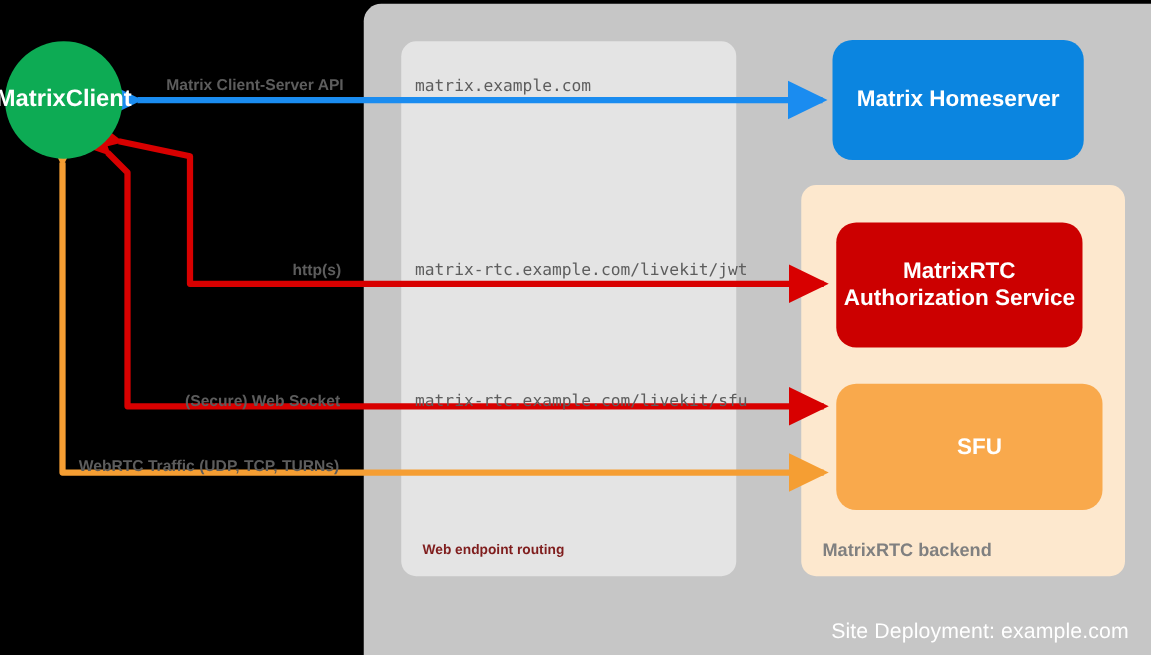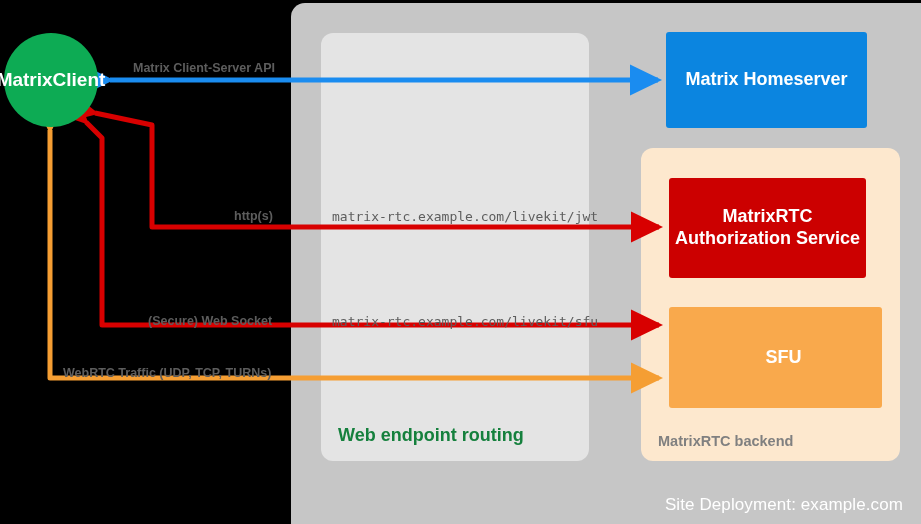--- a/index.html
+++ b/index.html
@@ -41,22 +41,22 @@
     top: 33px;
     width: 268px;
     height: 428px;
     background: #e4e4e4;
     border-radius: 12px;
   }
   .routing-label {
     position: absolute;
     left: 17px;
     bottom: 15px;
-    color: #15803d;
-    font-size: 18px;
+    color: #7f1d1d;
+    font-size: 11px;
     font-weight: bold;
     white-space: nowrap;
   }
   .backend-panel {
     position: absolute;
     left: 641px;
     top: 148px;
     width: 259px;
     height: 313px;
     background: #fde8ce;
@@ -92,21 +92,21 @@
     z-index: 6;
   }
   .box {
     position: absolute;
     display: flex;
     align-items: center;
     justify-content: center;
     text-align: center;
     color: #ffffff;
     font-weight: bold;
-    border-radius: 3px;
+    border-radius: 16px;
     line-height: 1.22;
     z-index: 5;
   }
   .homeserver {
     left: 666px;
     top: 32px;
     width: 201px;
     height: 96px;
     background: #0b85e0;
     font-size: 18px;
@@ -215,20 +215,21 @@
     <span>Client</span>
   </div>
 
   <div class="box homeserver">Matrix Homeserver</div>
 
   <div class="box authservice">MatrixRTC Authorization Service</div>
 
   <div class="box sfu">SFU</div>
 
   <div class="edge-label label-proto lbl-cs-api">Matrix Client-Server API</div>
+  <div class="edge-label label-endpoint lbl-matrix-host">matrix.example.com</div>
 
   <div class="edge-label label-proto lbl-https">http(s)</div>
   <div class="edge-label label-endpoint lbl-jwt-host">matrix-rtc.example.com/livekit/jwt</div>
 
   <div class="edge-label label-proto lbl-ws">(Secure) Web Socket</div>
   <div class="edge-label label-endpoint lbl-sfu-host">matrix-rtc.example.com/livekit/sfu</div>
 
   <div class="edge-label label-proto lbl-webrtc">WebRTC Traffic (UDP, TCP, TURNs)</div>
 
 </div>

